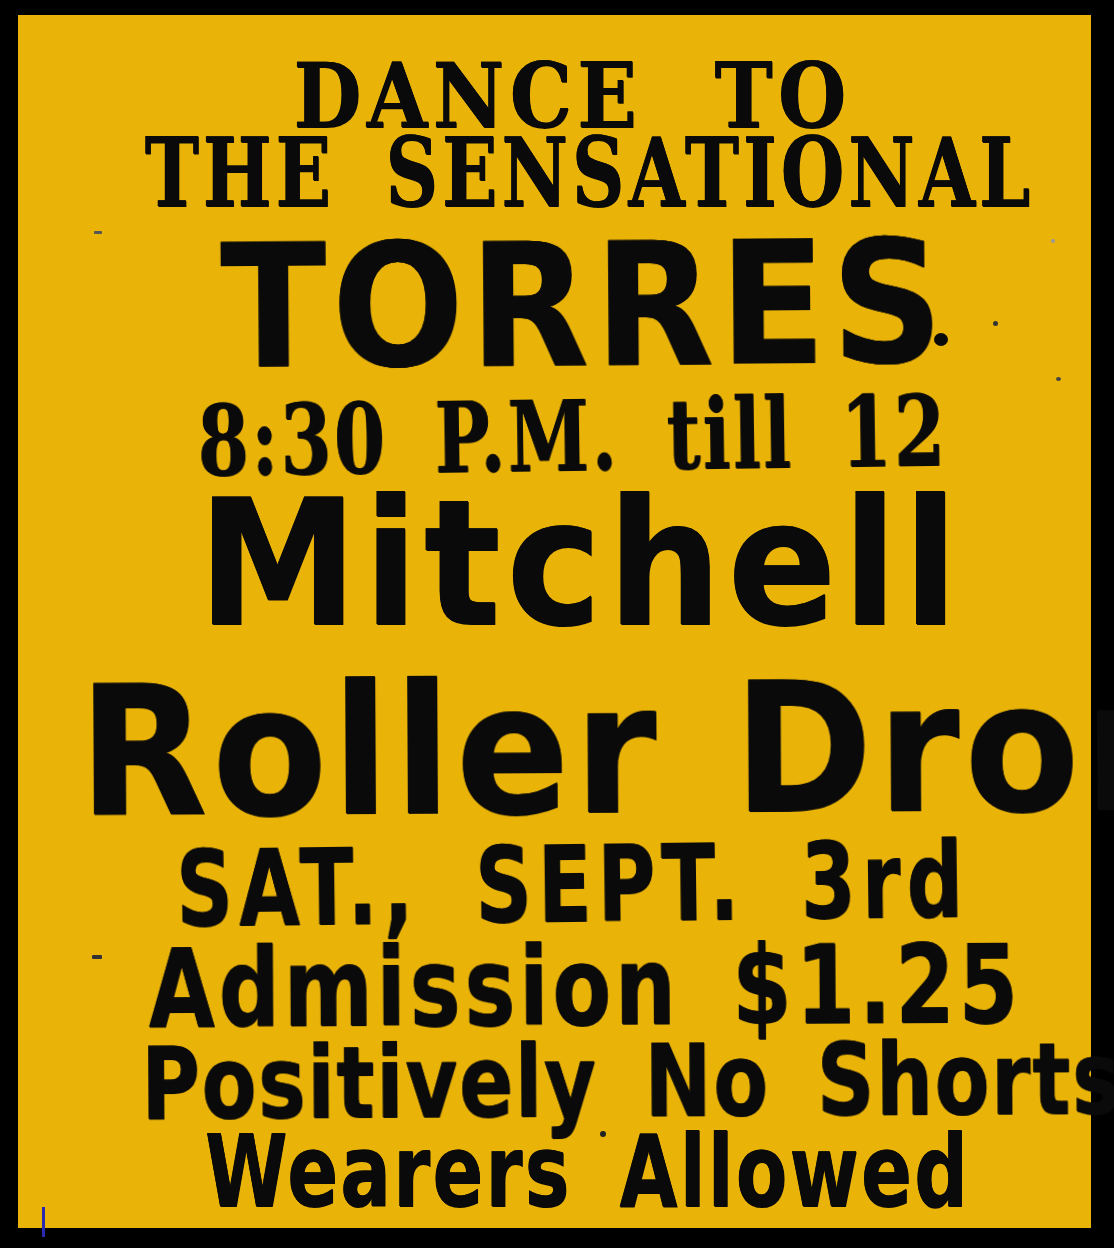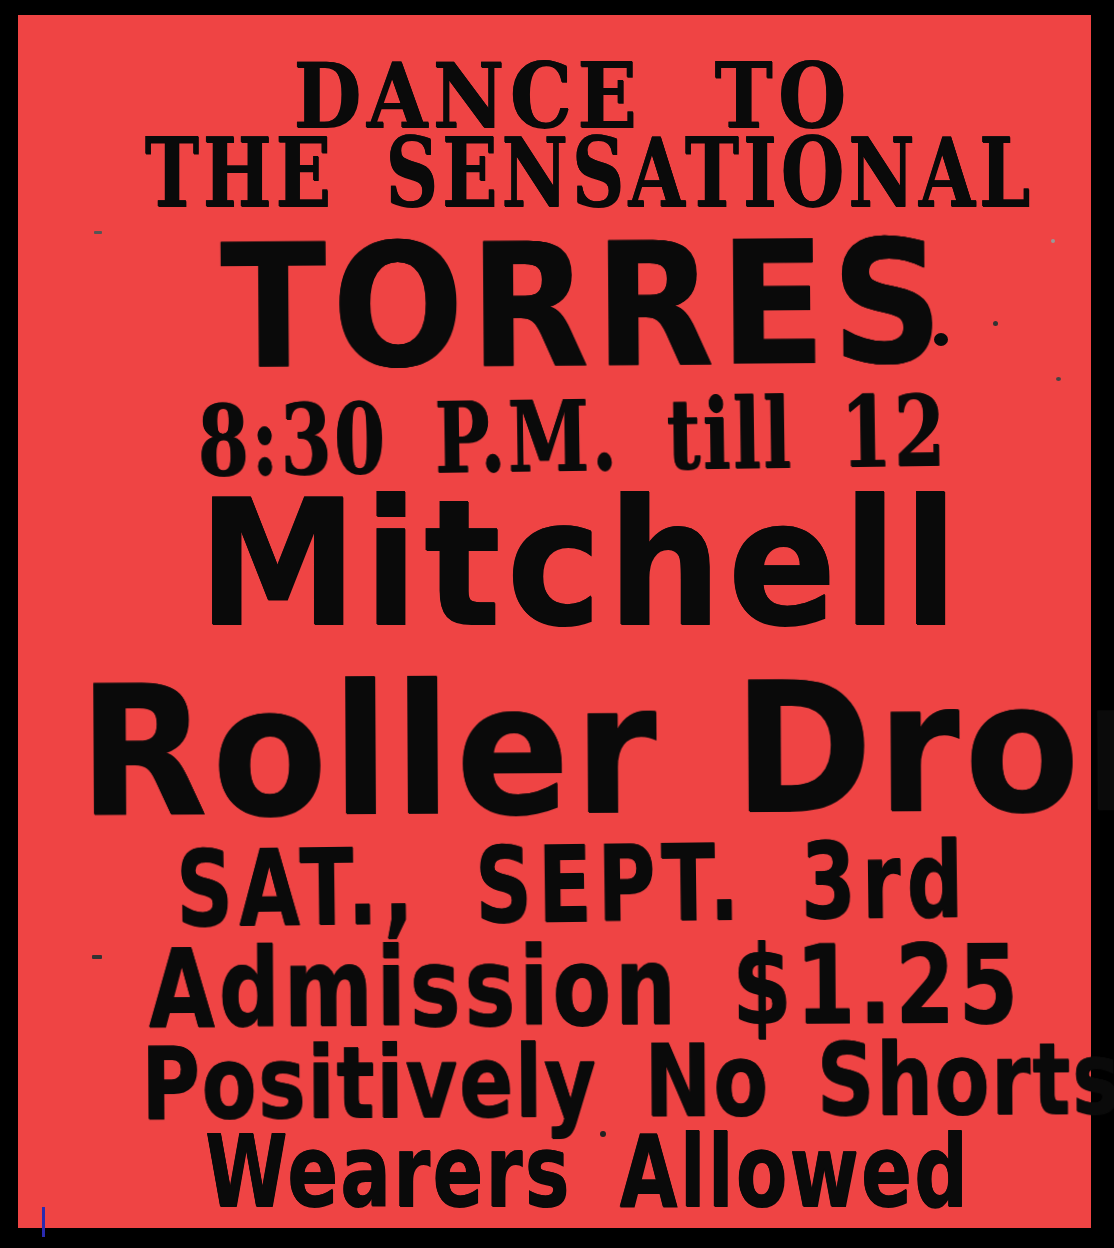--- a/index.html
+++ b/index.html
@@ -87,21 +87,21 @@
     position: absolute;
     left: 24px;
     top: 1192px;
     width: 3px;
     height: 30px;
   }
 </style>
 </head>
 <body>
 
-<div class="scan" style="background: #ef4444; border-color: rgb(0, 0, 0);">
+<div class="scan" style="background: #eab308; border-color: rgb(0, 0, 0);">
 
   <div class="line serif l-dance" style="color: rgb(10, 10, 10);">DANCE TO</div>
 
   <div class="line serif l-sensational" style="color: rgb(10, 10, 10);">THE SENSATIONAL</div>
 
   <div class="line sans l-torres" style="color: rgb(10, 10, 10);">TORRES</div>
 
   <div class="line serif l-time" style="color: rgb(10, 10, 10);">8:30 P.M. till 12</div>
 
   <div class="line sans l-mitchell" style="color: rgb(10, 10, 10);">Mitchell</div>

